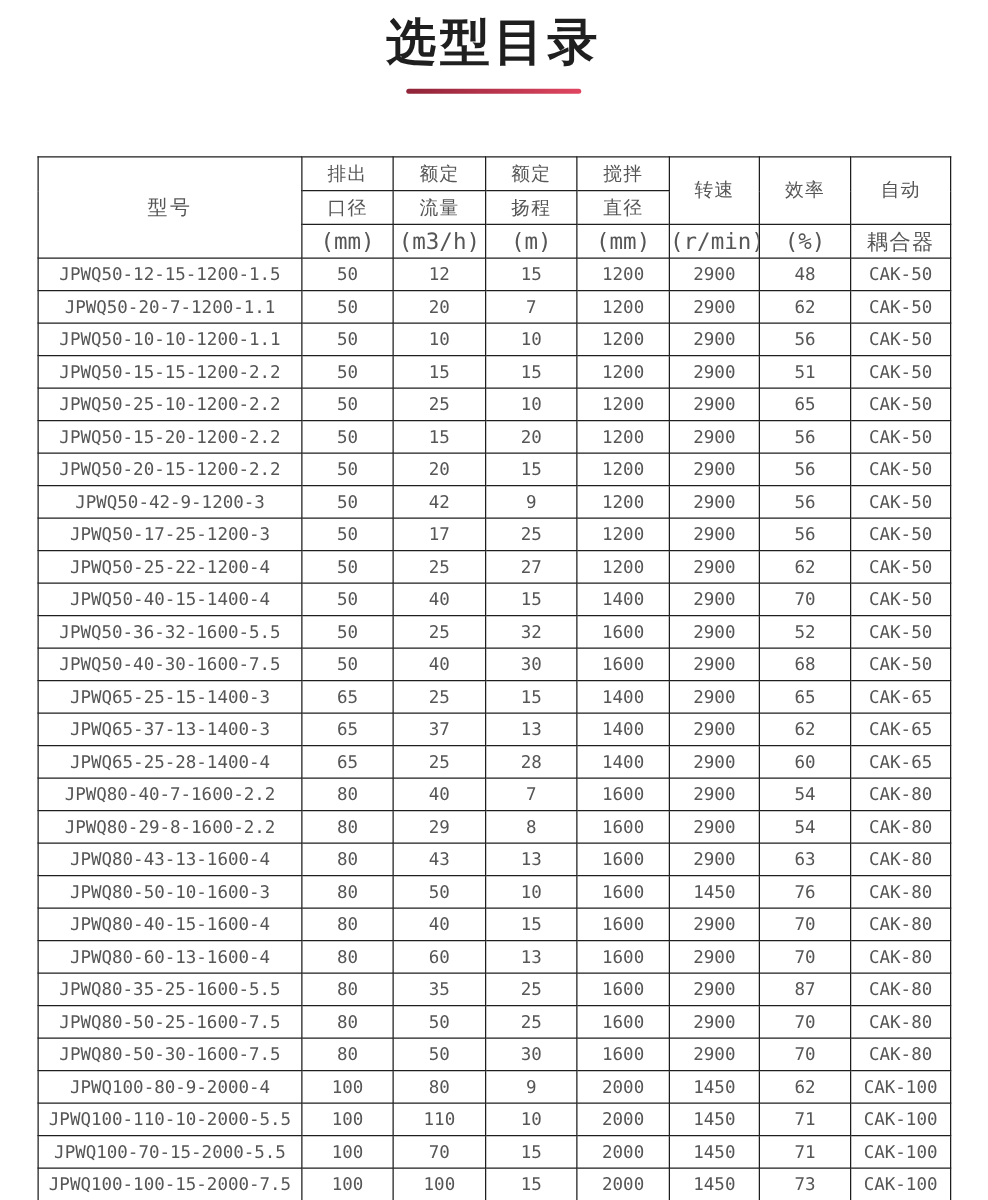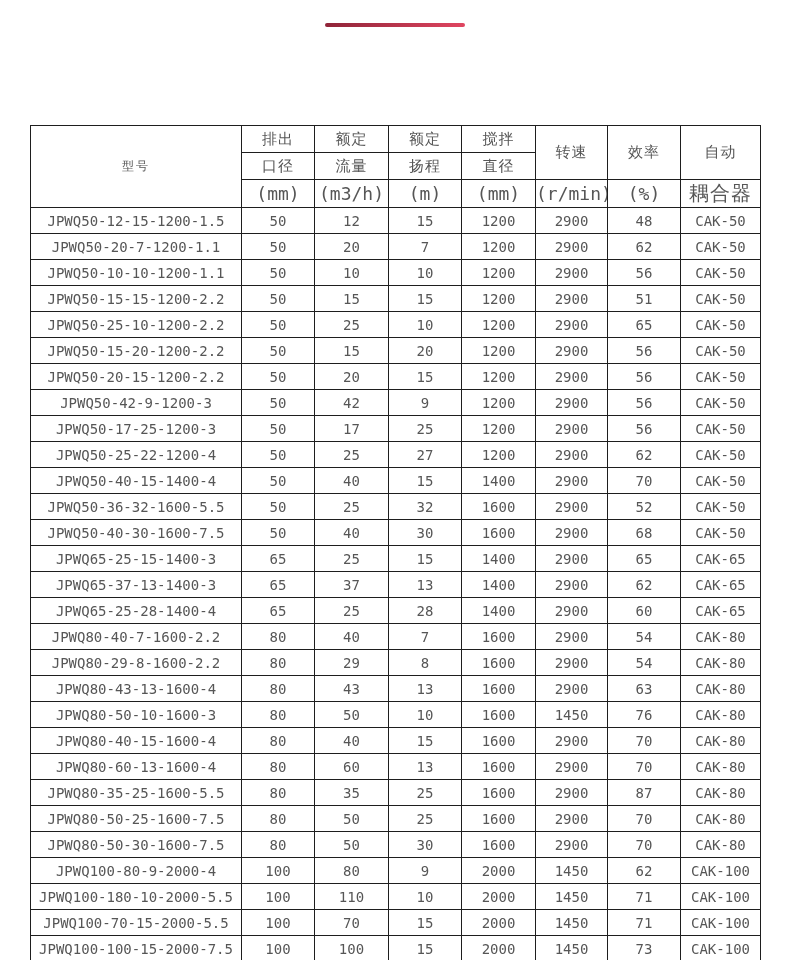--- a/index.html
+++ b/index.html
@@ -56,38 +56,39 @@
     height: 27px;
     letter-spacing: 1px;
   }
   thead .unit-row th {
     font-family: "DejaVu Sans Mono", "Liberation Mono", monospace;
     font-size: 18px;
     letter-spacing: 0;
   }
   thead .unit-row th.cn-unit {
     font-family: Liberation Sans, sans-serif;
-    font-size: 20px;
+    font-size: 17px;
     letter-spacing: 1px;
   }
-  th.model-head { font-size: 12px; letter-spacing: 2px; font-family: Liberation Serif, serif; }
+  th.model-head { font-size: 16px; letter-spacing: 2px; font-family: Liberation Serif, serif; }
 
   
   tbody td {
     height: 26px;
     font-family: "DejaVu Sans Mono", "Liberation Mono", monospace;
     font-size: 14px;
     color: #595959;
   }
   tbody td.model { font-size: 14px; letter-spacing: 0; text-align: center; }
 </style>
 </head>
 <body>
 
 <div class="title-block">
+  <div class="page-title">选型目录</div>
   <div class="title-underline"></div>
 </div>
 
 <table class="catalog">
   <colgroup>
     <col style="width:211px">
       <col style="width:73px">
       <col style="width:74px">
       <col style="width:73px">
     <col style="width:74px">
@@ -377,21 +378,21 @@
         <td class="model">JPWQ100-80-9-2000-4</td>
         <td>100</td>
         <td>80</td>
         <td>9</td>
         <td>2000</td>
         <td>1450</td>
         <td>62</td>
         <td>CAK-100</td>
       </tr>
       <tr>
-        <td class="model">JPWQ100-180-10-2000-5.5</td>
+        <td class="model">JPWQ100-110-10-2000-5.5</td>
         <td>100</td>
         <td>110</td>
         <td>10</td>
         <td>2000</td>
         <td>1450</td>
         <td>71</td>
         <td>CAK-100</td>
       </tr>
       <tr>
         <td class="model">JPWQ100-70-15-2000-5.5</td>

